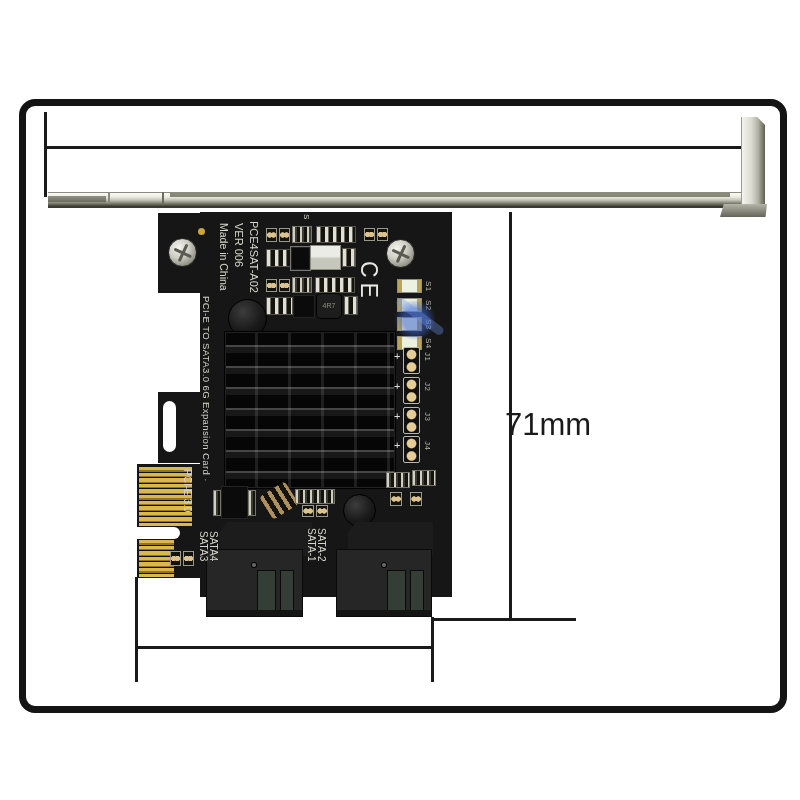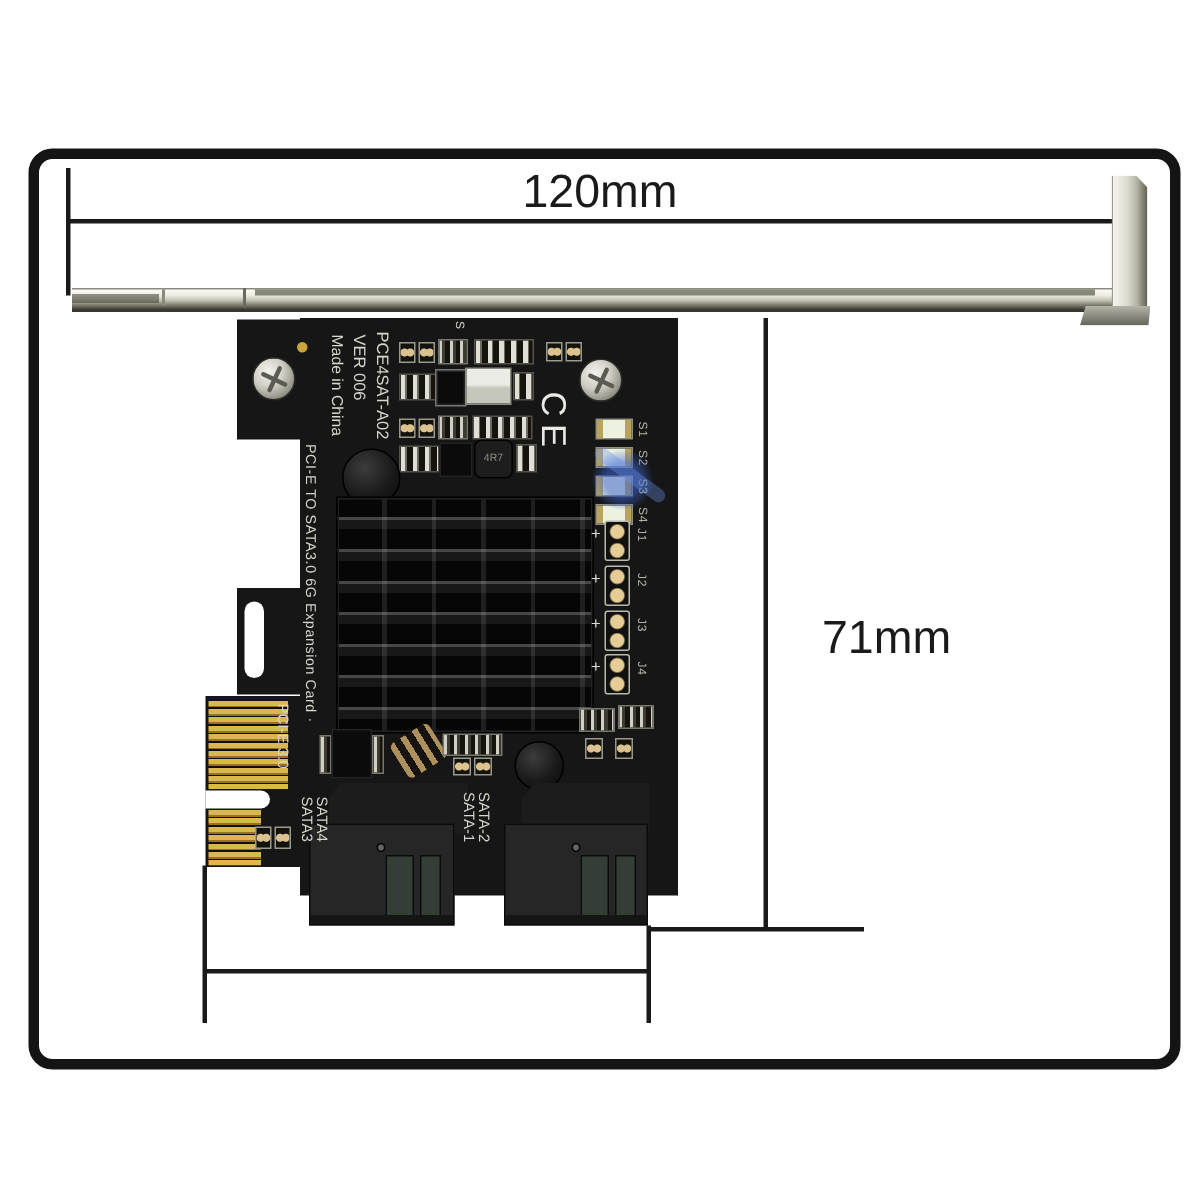--- a/index.html
+++ b/index.html
@@ -55,33 +55,32 @@
 </style>
 </head>
 <body>
 
 <div id="stage">
 
   <div class="abs frame"></div>
 
   <div class="abs vline" style="left:44px;top:112px;height:85px;"></div>
   <div class="abs hline" style="left:45px;top:146px;width:700px;"></div>
-  <div class="abs dim-text" style="left:320px;top:110px;width:160px;text-align:center;">120mm</div>
 
   <div class="abs bar" style="left:48px;top:192px;width:709px;height:13px;"></div>
   <div class="abs" style="left:48px;top:196px;width:58px;height:6px;background:rgba(60,60,48,.55);"></div>
   <div class="abs" style="left:108px;top:193px;width:2px;height:11px;background:#8a8a7e;"></div>
   <div class="abs" style="left:162px;top:192px;width:2px;height:13px;background:#6a6a5e;"></div>
   <div class="abs" style="left:170px;top:193px;width:560px;height:4px;background:rgba(62,66,42,.6);"></div>
   <div class="abs tab" style="left:741px;top:117px;width:23px;height:88px;"></div>
   <div class="abs foot" style="left:720px;top:204px;width:47px;height:13px;"></div>
 
   <div class="abs vline" style="left:509px;top:212px;height:408px;"></div>
   <div class="abs hline" style="left:433px;top:618px;width:143px;"></div>
-  <div class="abs dim-text" style="left:548px;top:407px;">71mm</div>
+  <div class="abs dim-text" style="left:505px;top:407px;">71mm</div>
 
   <div class="abs vline" style="left:135px;top:577px;height:105px;"></div>
   <div class="abs vline" style="left:431px;top:617px;height:65px;"></div>
   <div class="abs hline" style="left:136px;top:646px;width:296px;"></div>
 
   <div class="abs pcb" style="left:200px;top:212px;width:252px;height:385px;"></div>
   <div class="abs pcb" style="left:158px;top:213px;width:46px;height:80px;"></div>
   <div class="abs pcb" style="left:158px;top:392px;width:46px;height:71px;"></div>
   <div class="abs" style="left:163px;top:401px;width:13px;height:51px;background:#ffffff;border-radius:7px;"></div>
   <div class="abs pcb" style="left:137px;top:464px;width:66px;height:114px;"></div>

